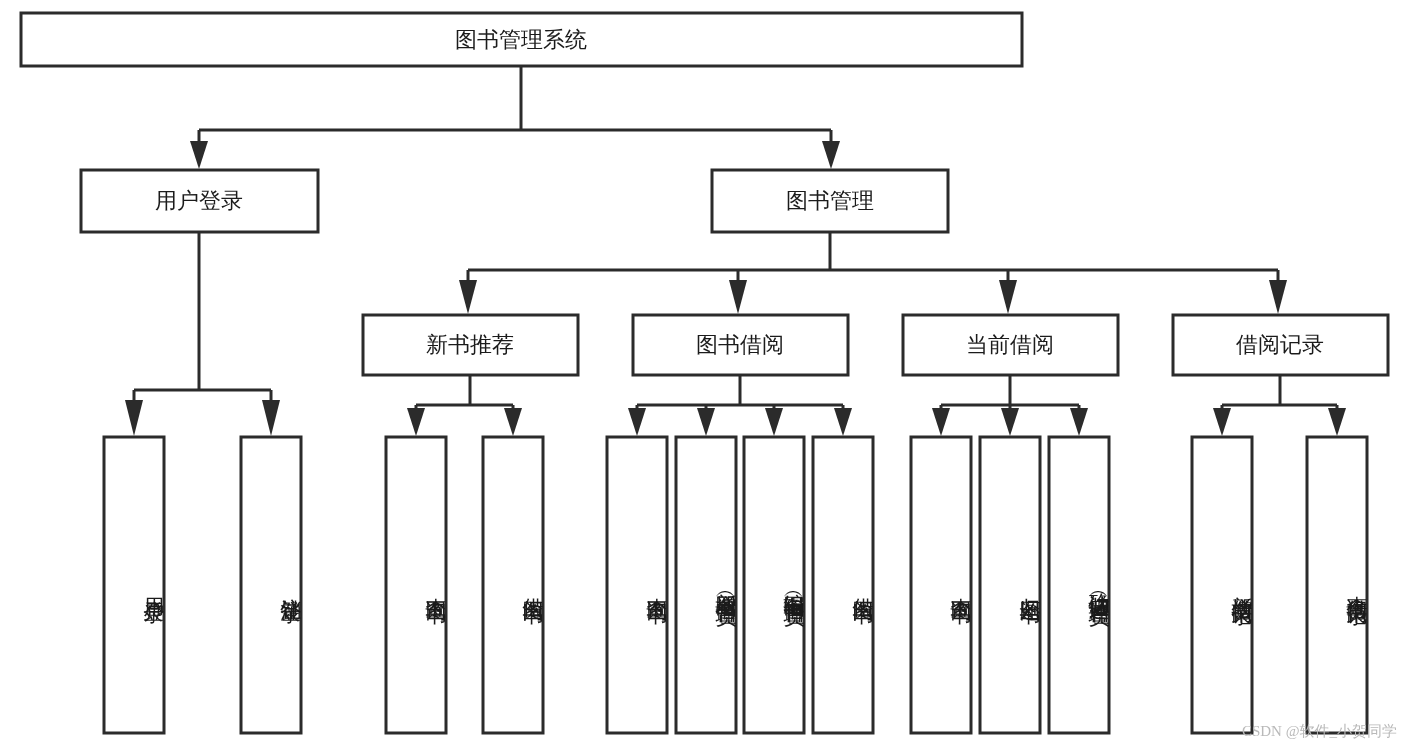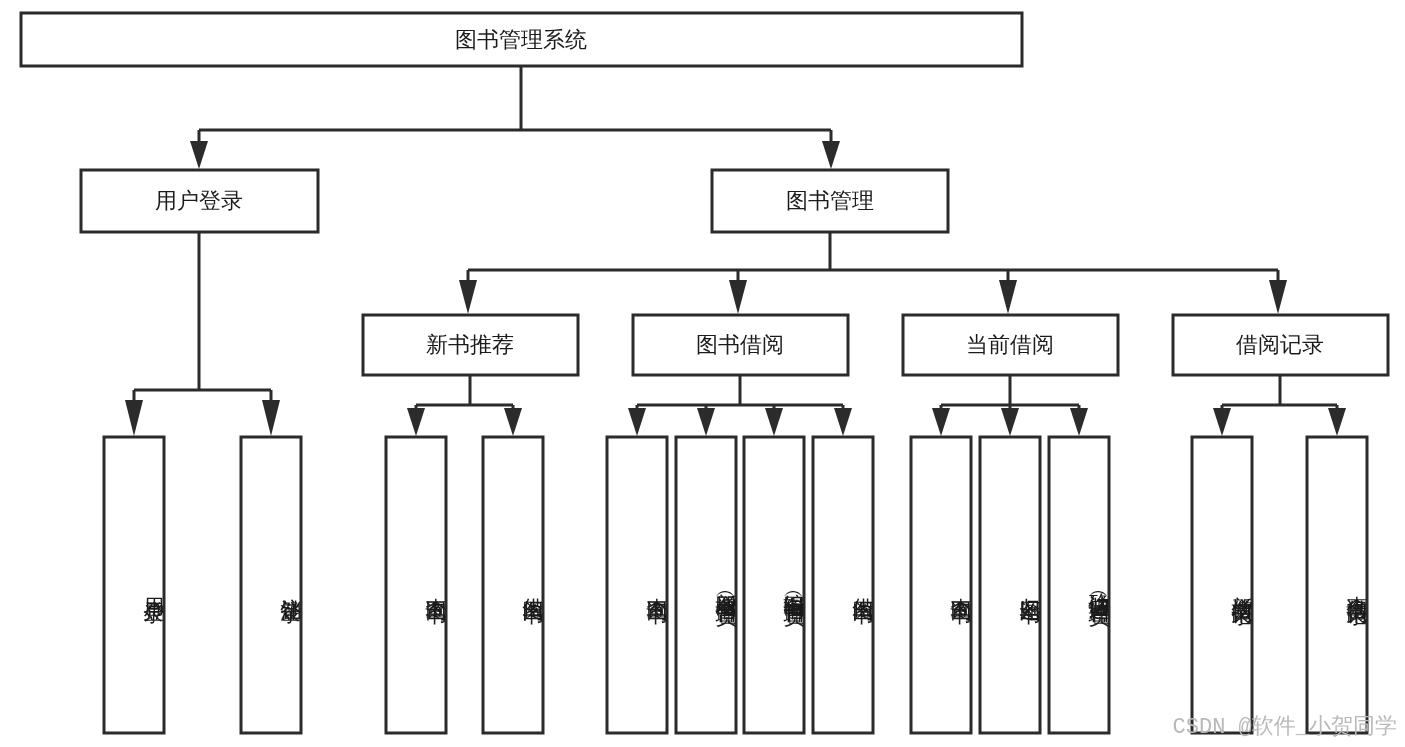--- a/index.html
+++ b/index.html
@@ -58,22 +58,22 @@
     letter-spacing: 2px;
     text-align: center;
     white-space: nowrap;
     pointer-events: none;
     user-select: none;
   }
   .watermark {
     position: absolute;
     right: 8px;
     bottom: 6px;
-    font-family: Liberation Mono, monospace;
-    font-size: 22px;
+    font-family: Liberation Serif, serif;
+    font-size: 15px;
     color: #b9b9b9;
     white-space: nowrap;
   }
 </style>
 </head>
 <body>
 
 <div id="diagram-root">
 
   <svg id="tree-svg" viewBox="0 0 1405 747">

